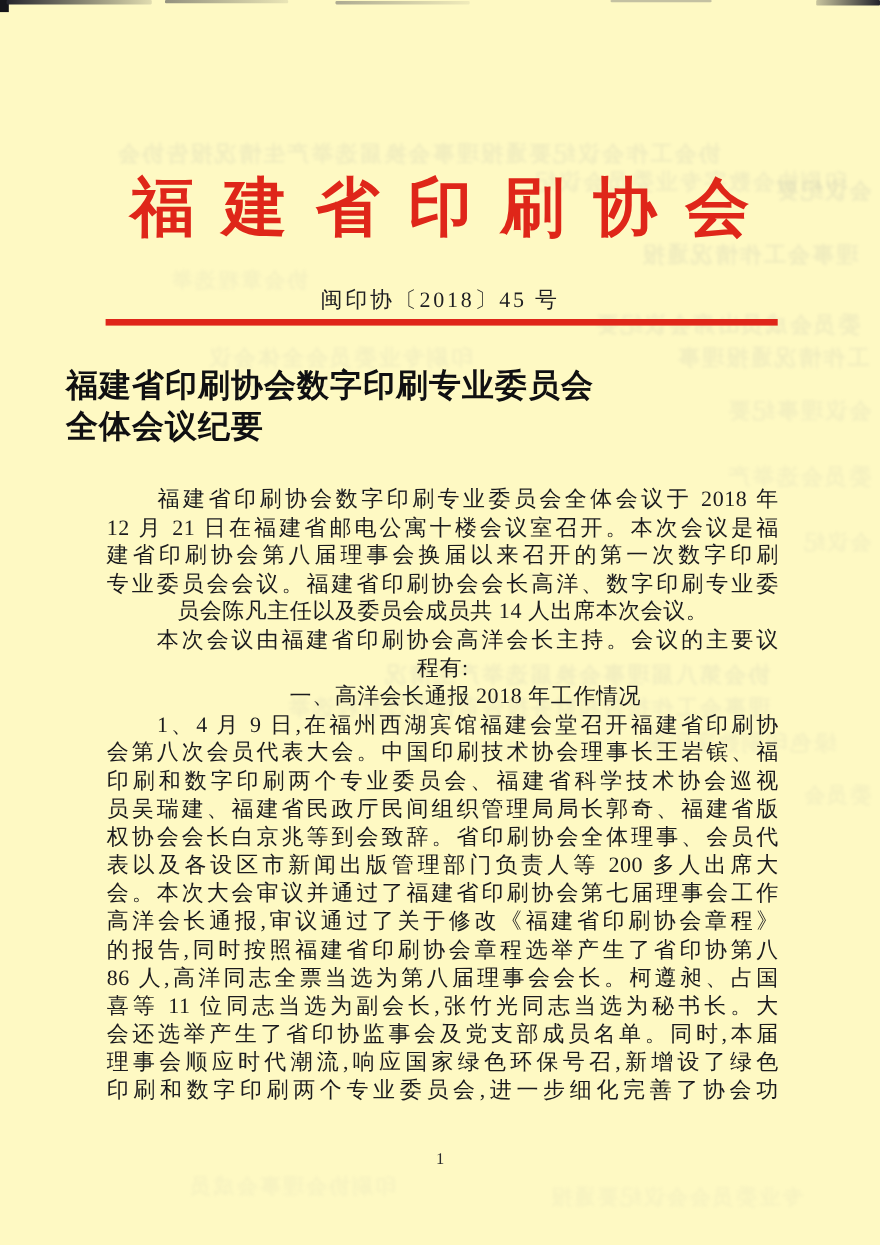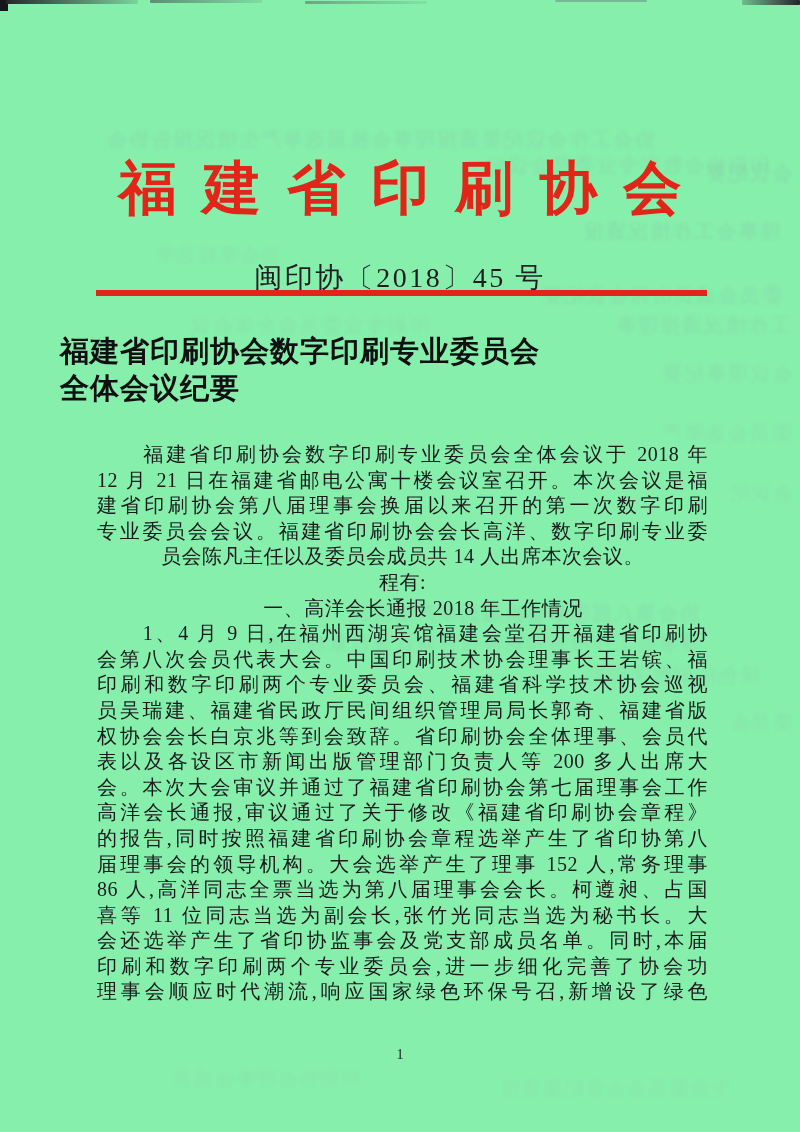--- a/index.html
+++ b/index.html
@@ -35,21 +35,21 @@
   
   .org-title {
     position: absolute; left: 0; top: 150px; width: 100%;
     text-align: center; font-size: 58px; font-weight: 900;
     letter-spacing: .45em; padding-left: .45em;
     font-family: "Liberation Serif", "DejaVu Serif", serif;
     white-space: nowrap;
   }
   .doc-number {
     position: absolute; left: 0; top: 259px; width: 100%;
-    text-align: center; font-size: 28px; color: #1f1f22;
+    text-align: center; font-size: 20px; color: #1f1f22;
     letter-spacing: 2.5px;
   }
   .red-rule { position: absolute; left: 96px; top: 290px; width: 611px; height: 6px; }
 
   
   .doc-title {
     position: absolute; left: 60px; top: 333px; width: 680px;
     text-align: left; font-weight: bold; color: #101012;
     font-size: 29px; line-height: 37px; letter-spacing: 1px;
   }
@@ -71,21 +71,21 @@
   }
 
   .page-number {
     position: absolute; left: 0; top: 1046px; width: 100%;
     text-align: center; font-size: 15px; color: #2a2a2e;
   }
 </style>
 </head>
 <body>
 
-<div class="page" style="background: #86efac;">
+<div class="page" style="background: #fef9c3;">
 
   <div class="ghost-layer">
       <div class="ghost-line" style="left: 95px; top: 126px; width: 560px; font-size: 20px; opacity: 0.11;">协会工作会议纪要通报理事会换届选举产生情况报告协会</div>
       <div class="ghost-line" style="left: 470px; top: 152px; width: 300px; font-size: 20px; opacity: 0.1;">印刷协会数字专业委员会议纪</div>
       <div class="ghost-line" style="left: 700px; top: 160px; width: 92px; font-size: 20px; opacity: 0.13;">会议纪要</div>
       <div class="ghost-line" style="left: 540px; top: 218px; width: 240px; font-size: 20px; opacity: 0.12;">理事会工作情况通报</div>
       <div class="ghost-line" style="left: 100px; top: 242px; width: 180px; font-size: 19px; opacity: 0.07;">协会章程选举</div>
       <div class="ghost-line" style="left: 520px; top: 282px; width: 262px; font-size: 20px; opacity: 0.11;">委员会成员出席会议纪要</div>
       <div class="ghost-line" style="left: 100px; top: 312px; width: 330px; font-size: 20px; opacity: 0.08;">印刷专业委员会全体会议</div>
       <div class="ghost-line" style="left: 560px; top: 312px; width: 230px; font-size: 20px; opacity: 0.1;">工作情况通报理事</div>
@@ -117,34 +117,34 @@
     <div>福建省印刷协会数字印刷专业委员会</div>
     <div>全体会议纪要</div>
   </div>
 
   <div class="doc-body" style="color: rgb(27, 27, 30);">
       <div class="bline just">　　福建省印刷协会数字印刷专业委员会全体会议于 2018 年</div>
       <div class="bline just">12 月 21 日在福建省邮电公寓十楼会议室召开。本次会议是福</div>
       <div class="bline just">建省印刷协会第八届理事会换届以来召开的第一次数字印刷</div>
       <div class="bline just">专业委员会会议。福建省印刷协会会长高洋、数字印刷专业委</div>
       <div class="bline">员会陈凡主任以及委员会成员共 14 人出席本次会议。</div>
+      <div class="bline just">　　本次会议由福建省印刷协会高洋会长主持。会议的主要议</div>
       <div class="bline">程有:</div>
       <div class="bline">　　一、高洋会长通报 2018 年工作情况</div>
       <div class="bline just">　　1、4 月 9 日,在福州西湖宾馆福建会堂召开福建省印刷协</div>
       <div class="bline just">会第八次会员代表大会。中国印刷技术协会理事长王岩镔、福</div>
       <div class="bline just">印刷和数字印刷两个专业委员会、福建省科学技术协会巡视</div>
       <div class="bline just">员吴瑞建、福建省民政厅民间组织管理局局长郭奇、福建省版</div>
       <div class="bline just">权协会会长白京兆等到会致辞。省印刷协会全体理事、会员代</div>
       <div class="bline just">表以及各设区市新闻出版管理部门负责人等 200 多人出席大</div>
       <div class="bline just">会。本次大会审议并通过了福建省印刷协会第七届理事会工作</div>
       <div class="bline just">高洋会长通报,审议通过了关于修改《福建省印刷协会章程》</div>
       <div class="bline just">的报告,同时按照福建省印刷协会章程选举产生了省印协第八</div>
-      <div class="bline just">届理事会的领导机构。大会选举产生了理事 152 人,常务理事</div>
       <div class="bline just">86 人,高洋同志全票当选为第八届理事会会长。柯遵昶、占国</div>
       <div class="bline just">喜等 11 位同志当选为副会长,张竹光同志当选为秘书长。大</div>
       <div class="bline just">会还选举产生了省印协监事会及党支部成员名单。同时,本届</div>
+      <div class="bline just">理事会顺应时代潮流,响应国家绿色环保号召,新增设了绿色</div>
       <div class="bline just">印刷和数字印刷两个专业委员会,进一步细化完善了协会功</div>
-      <div class="bline just">理事会顺应时代潮流,响应国家绿色环保号召,新增设了绿色</div>
     </div>
 
   <div class="page-number">1</div>
 
 </div>
 
 </body></html>

